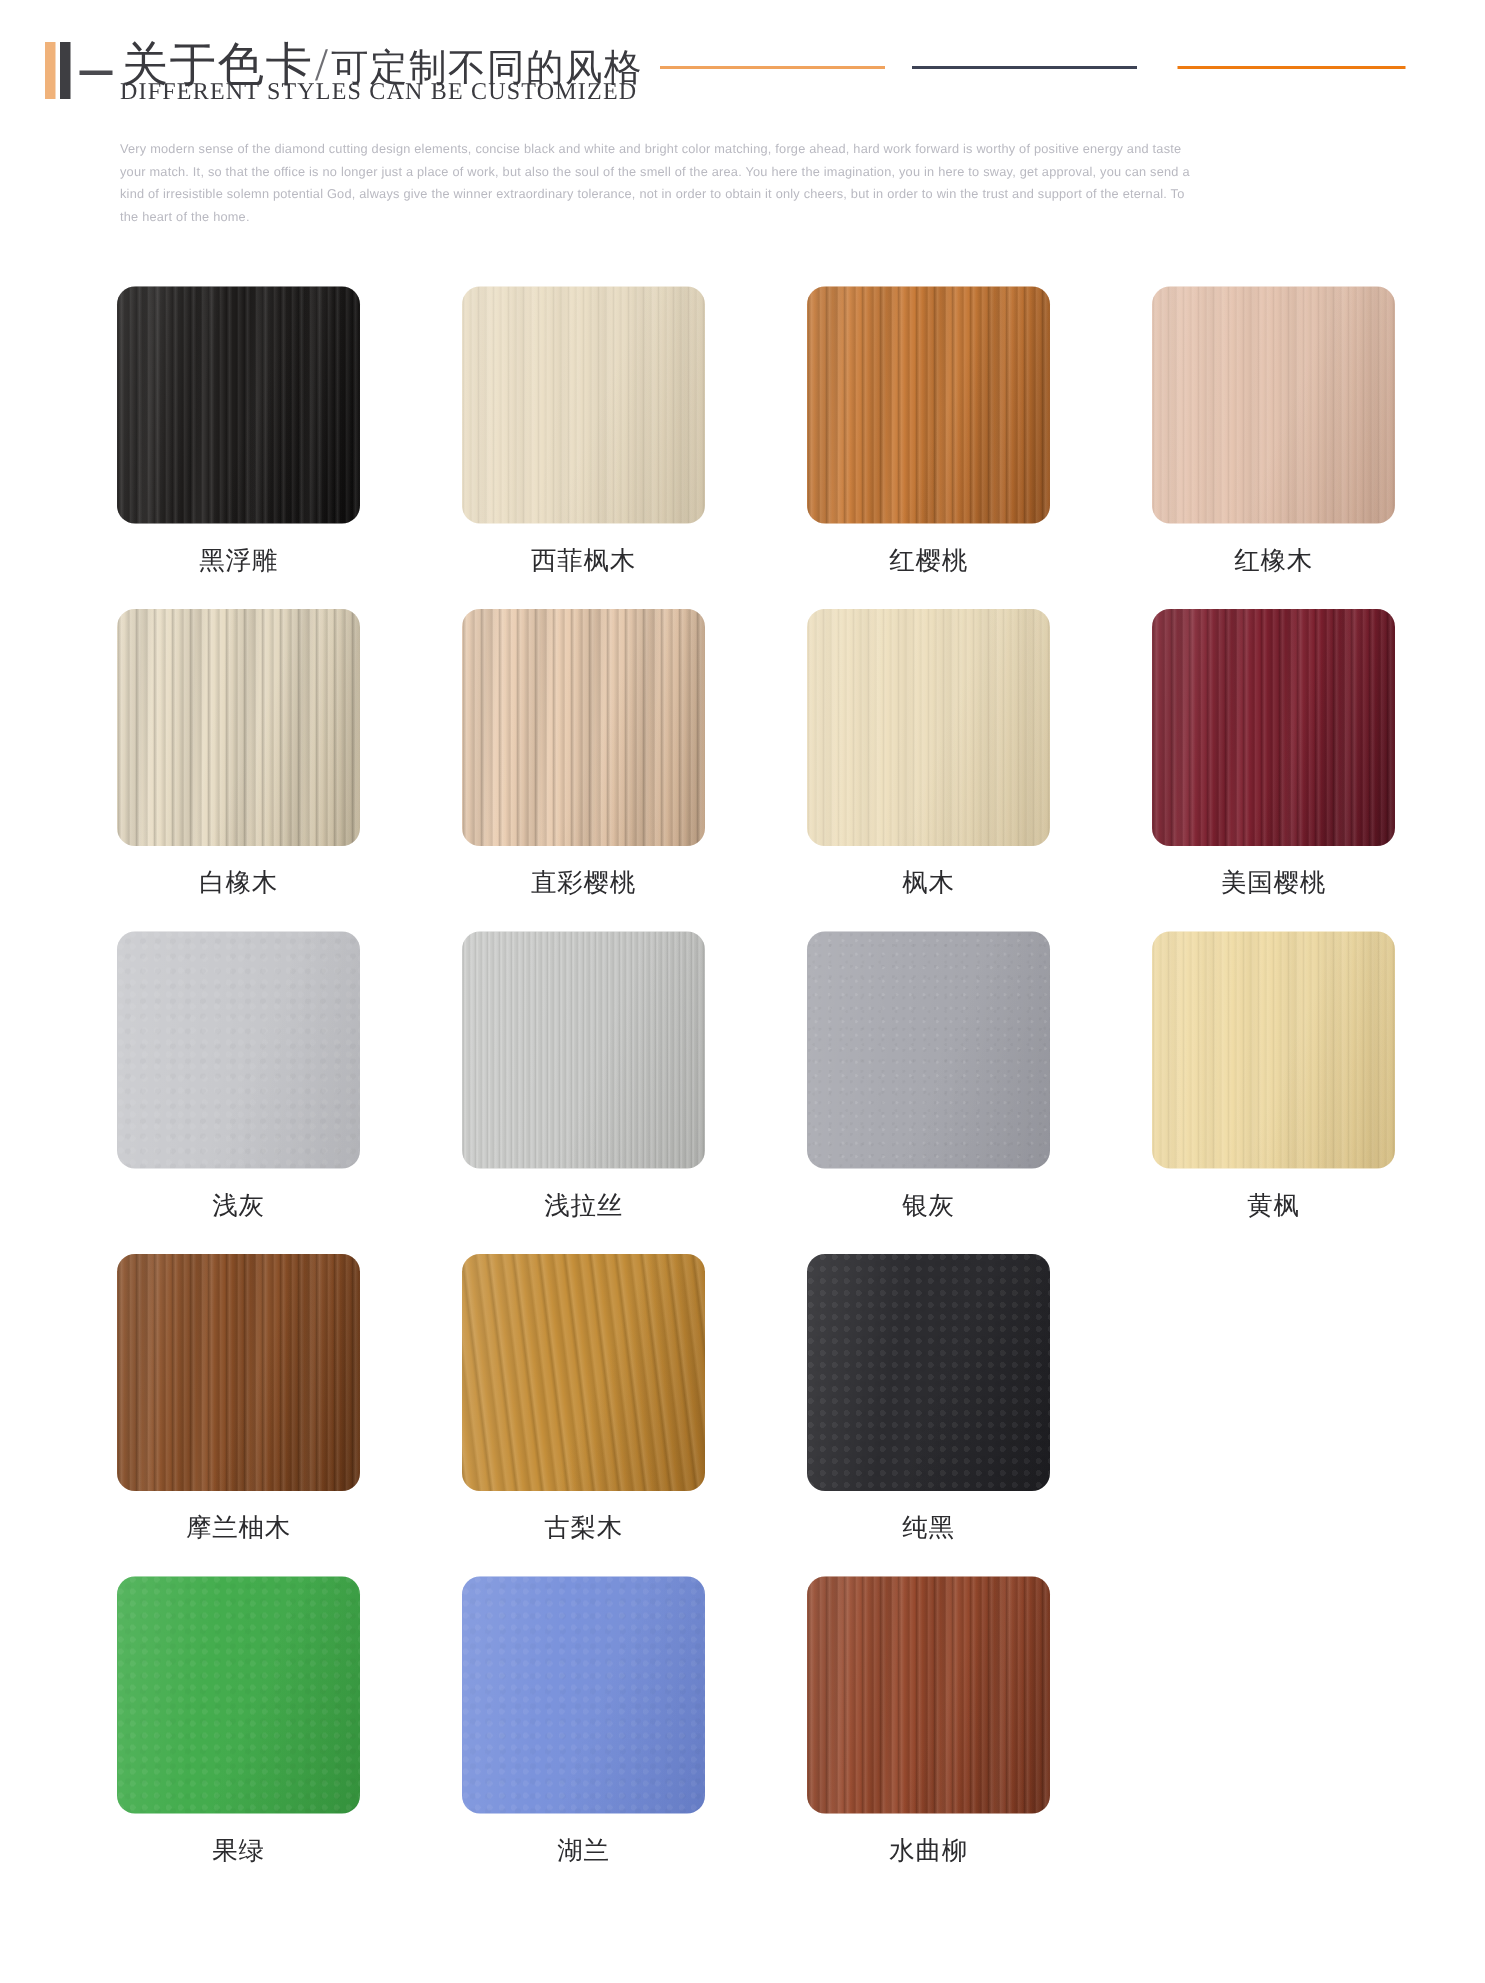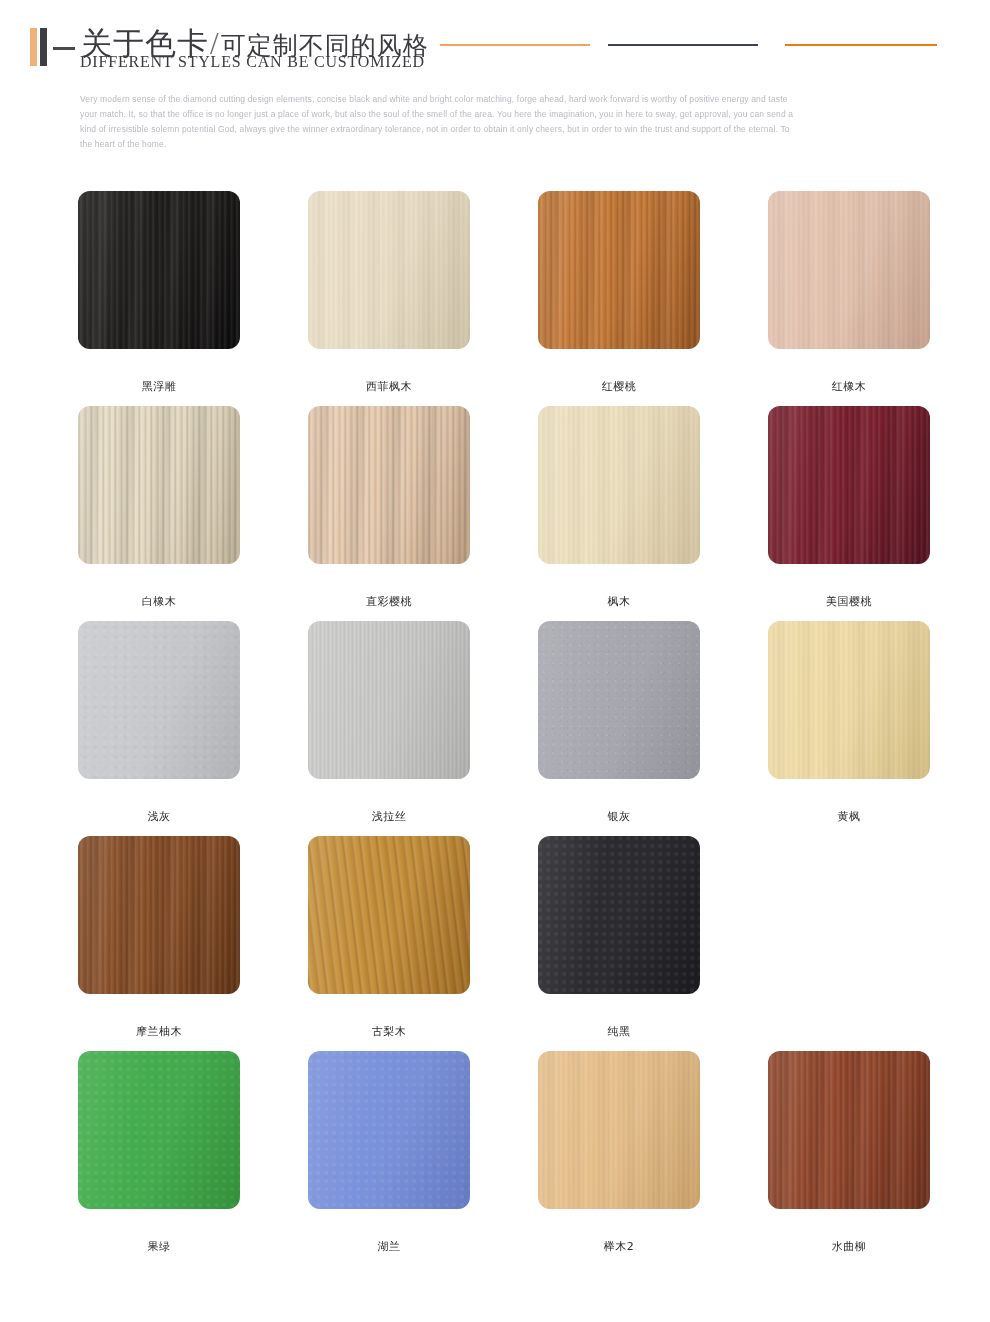--- a/index.html
+++ b/index.html
@@ -138,24 +138,24 @@
     height: 158px;
     border-radius: 12px;
     position: relative;
     overflow: hidden;
   }
   .swatch .grain {
     position: absolute;
     inset: 0;
   }
   .label {
-    margin-top: 30px;
+    margin-top: 13px;
     text-align: center;
     font-family: "DejaVu Sans", "Liberation Sans", sans-serif;
-    font-size: 11px;
+    font-size: 17px;
     color: #2b2b2e;
     letter-spacing: 0.5px;
   }
 
   
   .grain-v {
     background-image:
       repeating-linear-gradient(90deg,
         rgba(0,0,0,0.00) 0px,
         rgba(0,0,0,0.055) 1px,
@@ -382,27 +382,20 @@
         <div class="label">果绿</div>
       </div>
       <div class="cell">
         <div class="swatch" style="background: linear-gradient(112deg, rgb(123, 147, 220) 0%, rgb(123, 147, 220) 55%, rgb(107, 131, 208) 100%);">
           <div class="grain grain-flat"></div>
           <div class="sheen"></div>
         </div>
         <div class="label">湖兰</div>
       </div>
       <div class="cell">
-        <div class="swatch" style="background: linear-gradient(112deg, rgb(232, 193, 140) 0%, rgb(232, 193, 140) 55%, rgb(216, 171, 112) 100%);">
-          <div class="grain grain-v"></div>
-          <div class="sheen"></div>
-        </div>
-        <div class="label">榉木2</div>
-      </div>
-      <div class="cell">
         <div class="swatch" style="background: linear-gradient(112deg, rgb(150, 72, 44) 0%, rgb(150, 72, 44) 55%, rgb(124, 55, 32) 100%);">
           <div class="grain grain-v-strong"></div>
           <div class="sheen"></div>
         </div>
         <div class="label">水曲柳</div>
       </div>
     </div>
   </div>
 
 </body></html>

